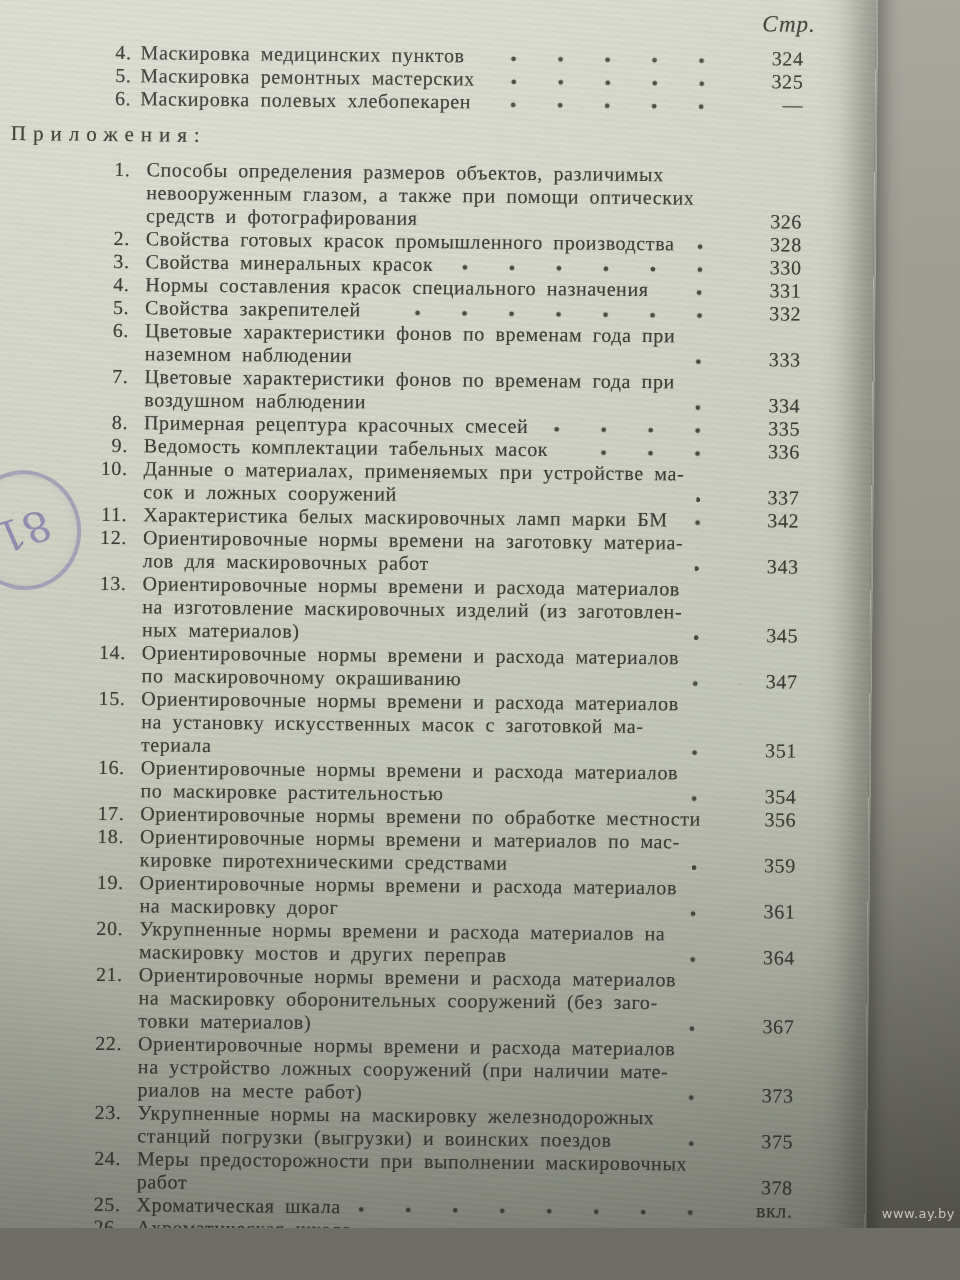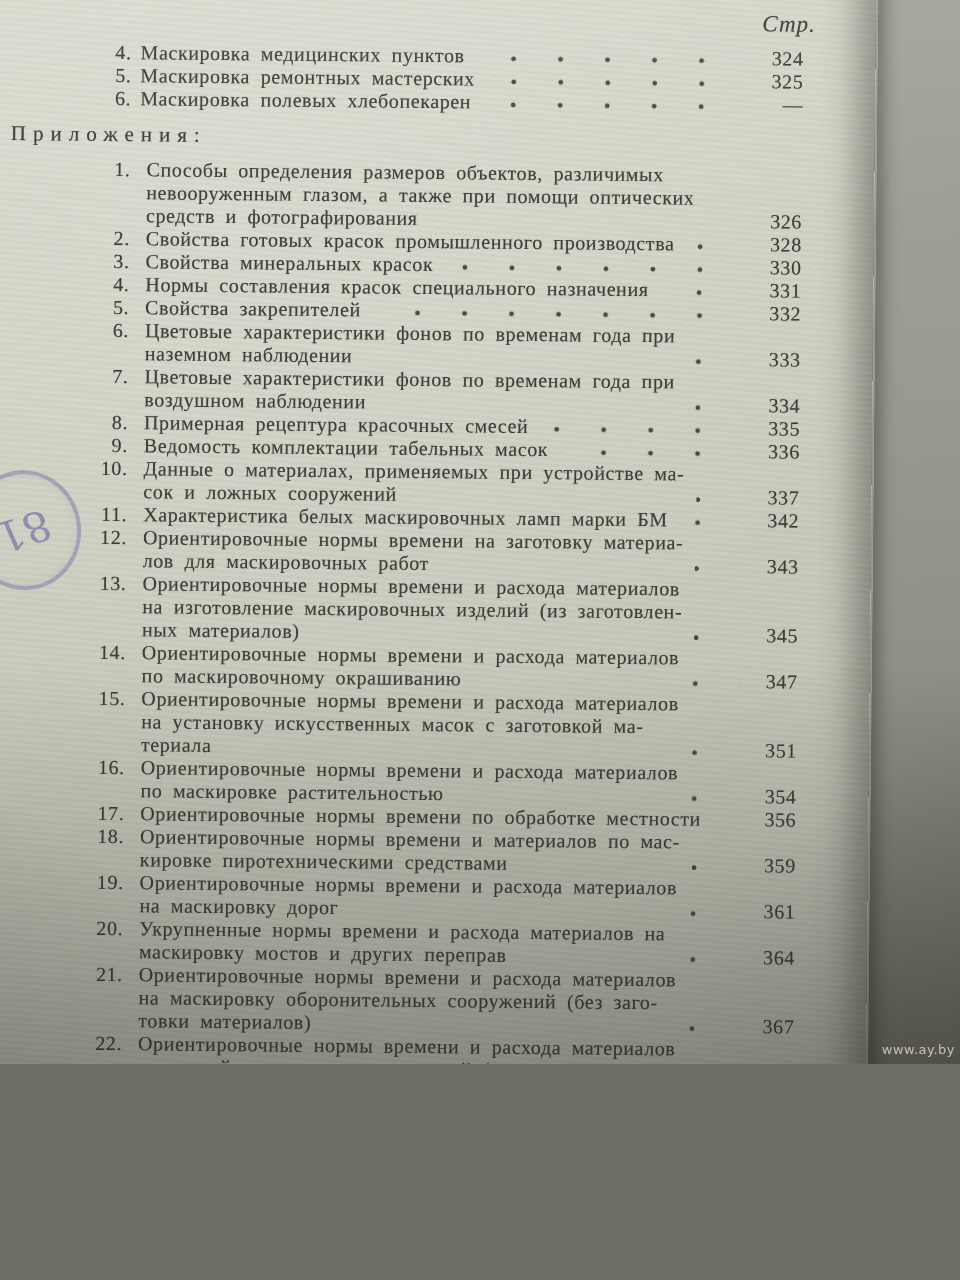--- a/index.html
+++ b/index.html
@@ -4,21 +4,21 @@
 <style>
   html, body { margin: 0; padding: 0; }
   body {
     width: 960px; height: 1280px;
     font-family: "Liberation Serif", "DejaVu Serif", serif;
     background: #6f6e66;
     overflow: hidden;
   }
   .photo {
     position: relative;
-    width: 960px; height: 1064px;
+    width: 960px; height: 1228px;
     overflow: hidden;
     background: linear-gradient(175deg, #a6a59b 0%, #9c9b91 38%, #919086 65%, #7a7970 88%, #6c6b62 100%);
   }
   
   .page {
     position: absolute;
     left: -28px; top: -42px;
     width: 898px; height: 1366px;
     transform: rotate(0.55deg);
     background:

